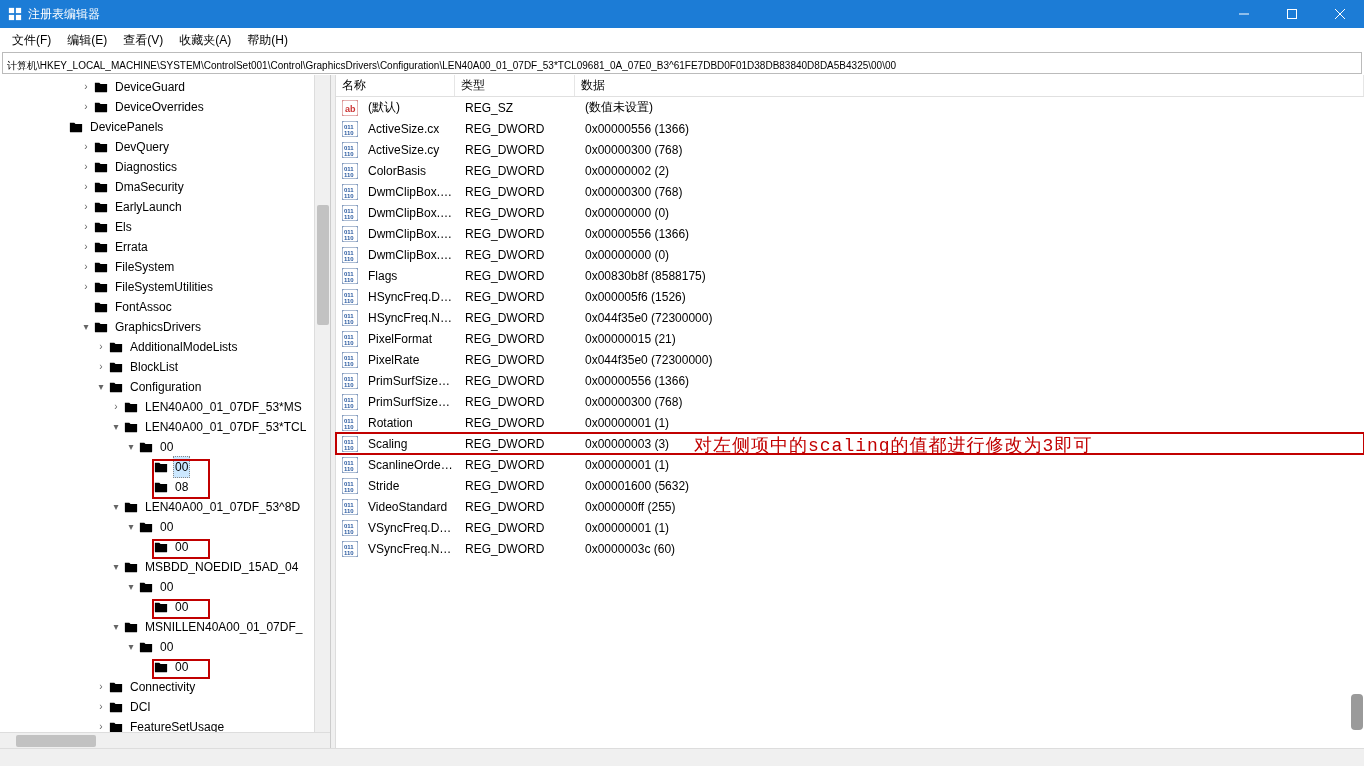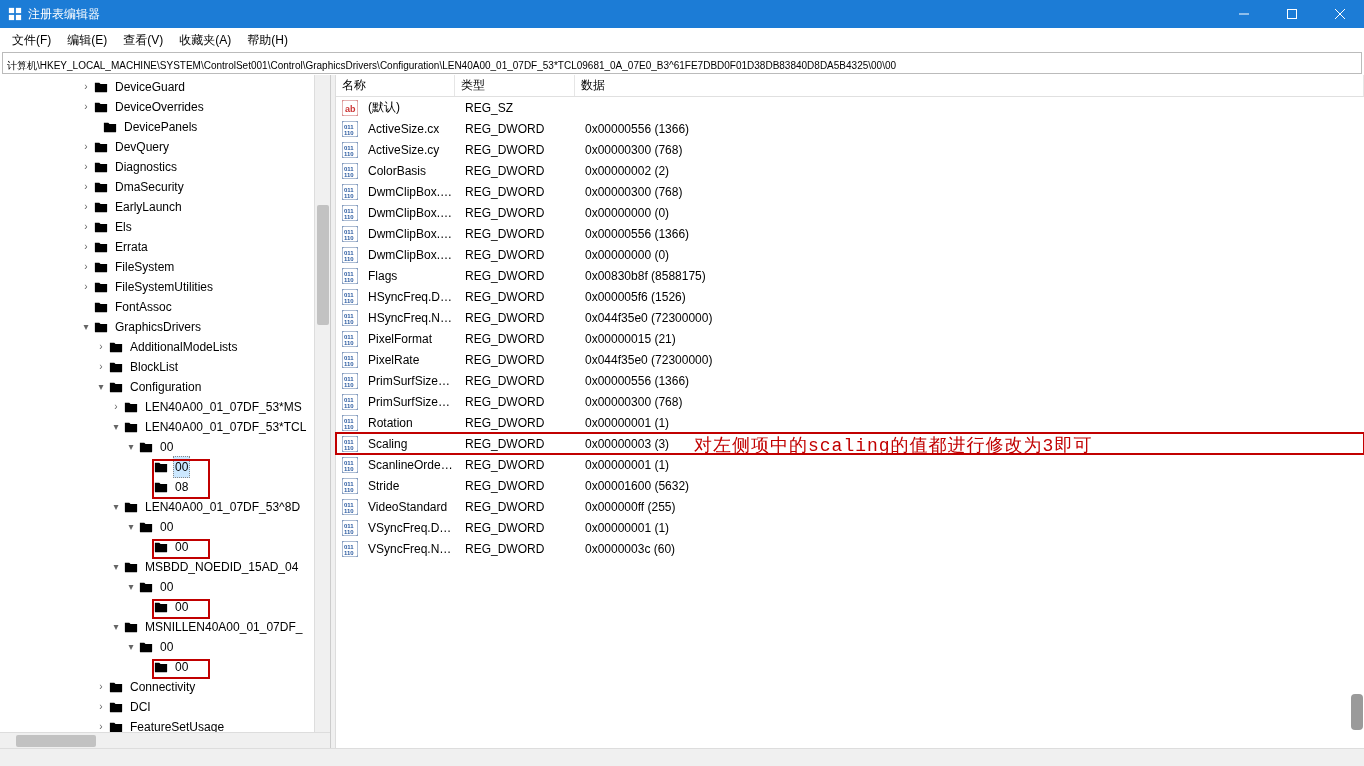--- a/index.html
+++ b/index.html
@@ -122,21 +122,21 @@
           </div>
           <div class="tree-row" style="padding-left: 79px;">
             <span class="twisty">›</span>
             <span class="folder-icon">
               <svg width="16" height="14" viewBox="0 0 16 16">
                 <use href="#folder-svg"></use>
               </svg>
             </span>
             <span class="tree-label">DeviceOverrides</span>
           </div>
-          <div class="tree-row" style="padding-left: 88px;">
+          <div class="tree-row" style="padding-left: 54px;">
             <span class="twisty"></span>
             <span class="folder-icon">
               <svg width="16" height="14" viewBox="0 0 16 16">
                 <use href="#folder-svg"></use>
               </svg>
             </span>
             <span class="tree-label">DevicePanels</span>
           </div>
           <div class="tree-row" style="padding-left: 79px;">
             <span class="twisty">›</span>
@@ -442,20 +442,21 @@
     </div>
     <div class="list-body" id="list-body">
         <div class="list-row">
           <span class="val-icon">
             <svg width="16" height="16">
               <use href="#val-str"></use>
             </svg>
           </span>
           <span class="cell cell-name">(默认)</span>
           <span class="cell cell-type">REG_SZ</span>
+          <span class="cell cell-data">(数值未设置)</span>
         </div>
         <div class="list-row">
           <span class="val-icon">
             <svg width="16" height="16">
               <use href="#val-bin"></use>
             </svg>
           </span>
           <span class="cell cell-name">ActiveSize.cx</span>
           <span class="cell cell-type">REG_DWORD</span>
           <span class="cell cell-data">0x00000556 (1366)</span>

